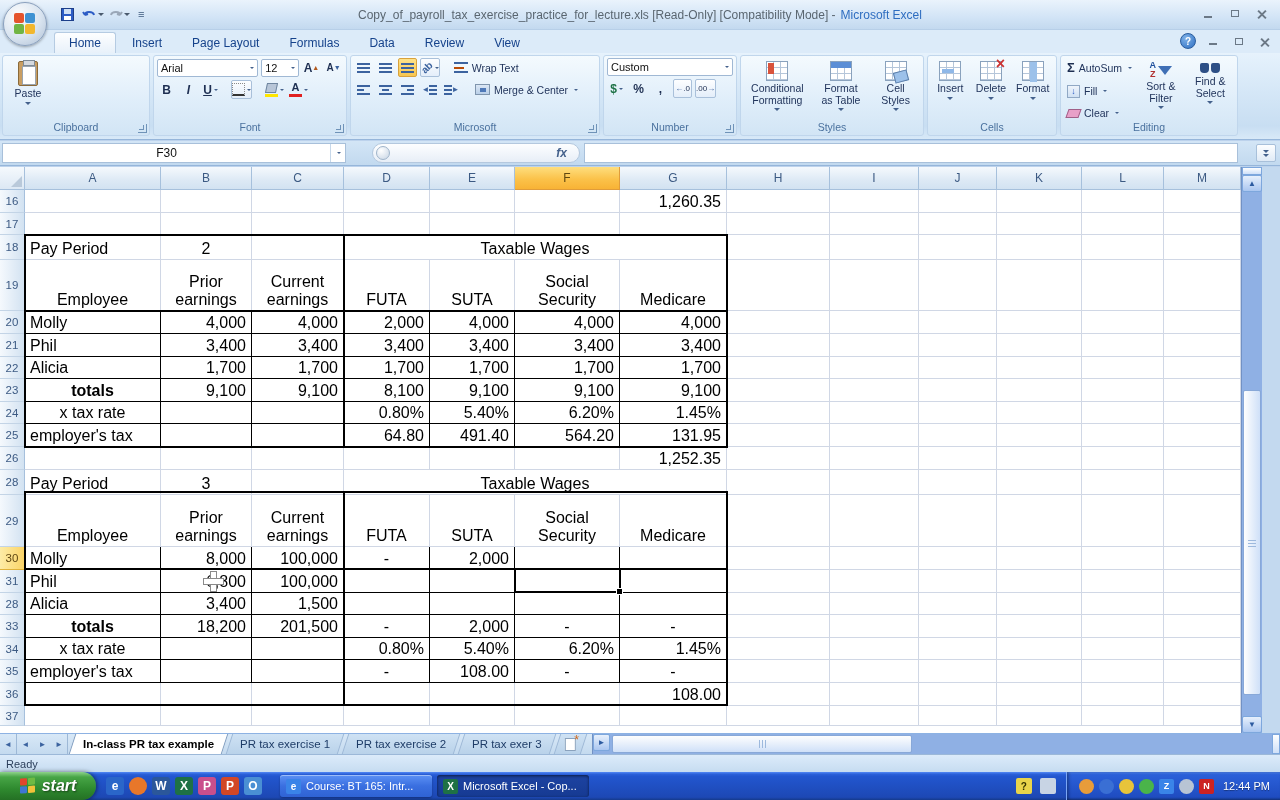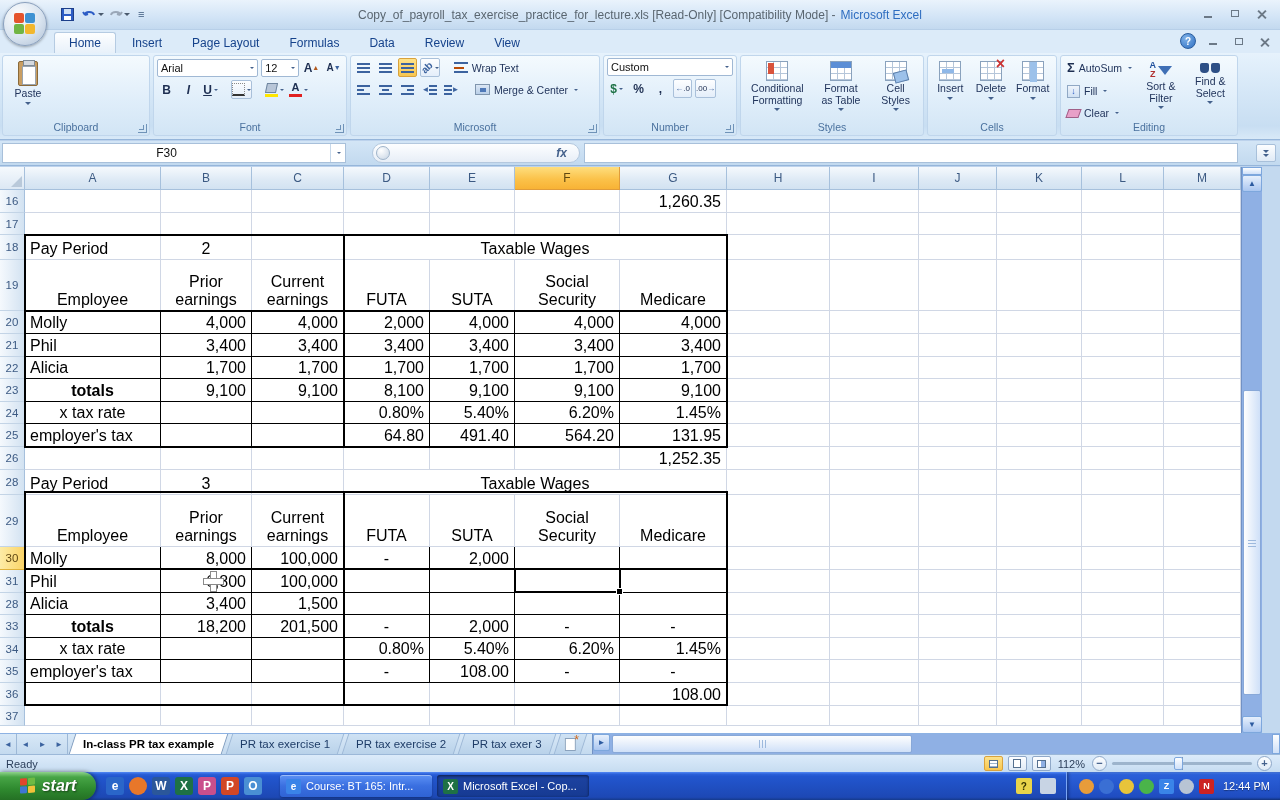--- a/index.html
+++ b/index.html
@@ -983,38 +983,20 @@
     <div id="hsb">
       <span class="sb-btn lft">◄</span>
       <span class="thumb"></span>
       <span class="sb-btn rgt">►</span>
       <span class="splitv"></span>
     </div>
   </div>
 
   <div id="statusbar">
     <span class="ready">Ready</span>
-    <div id="st-right">
-      <span class="viewbtn active">
-          <span class="vb-g"></span>
-        </span>
-      <span class="viewbtn">
-          <span class="vb-p"></span>
-        </span>
-      <span class="viewbtn">
-          <span class="vb-b"></span>
-        </span>
-      <span id="zoomPct">112%</span>
-      <span class="zbtn">−</span>
-      <span id="ztrack">
-          <span class="mark"></span>
-          <span id="zslider"></span>
-        </span>
-      <span class="zbtn">+</span>
-    </div>
   </div>
 
   <div id="taskbar">
     <div id="startBtn">
       <span class="winflag">
           <i></i>
           <i></i>
           <i></i>
           <i></i>
         </span>

